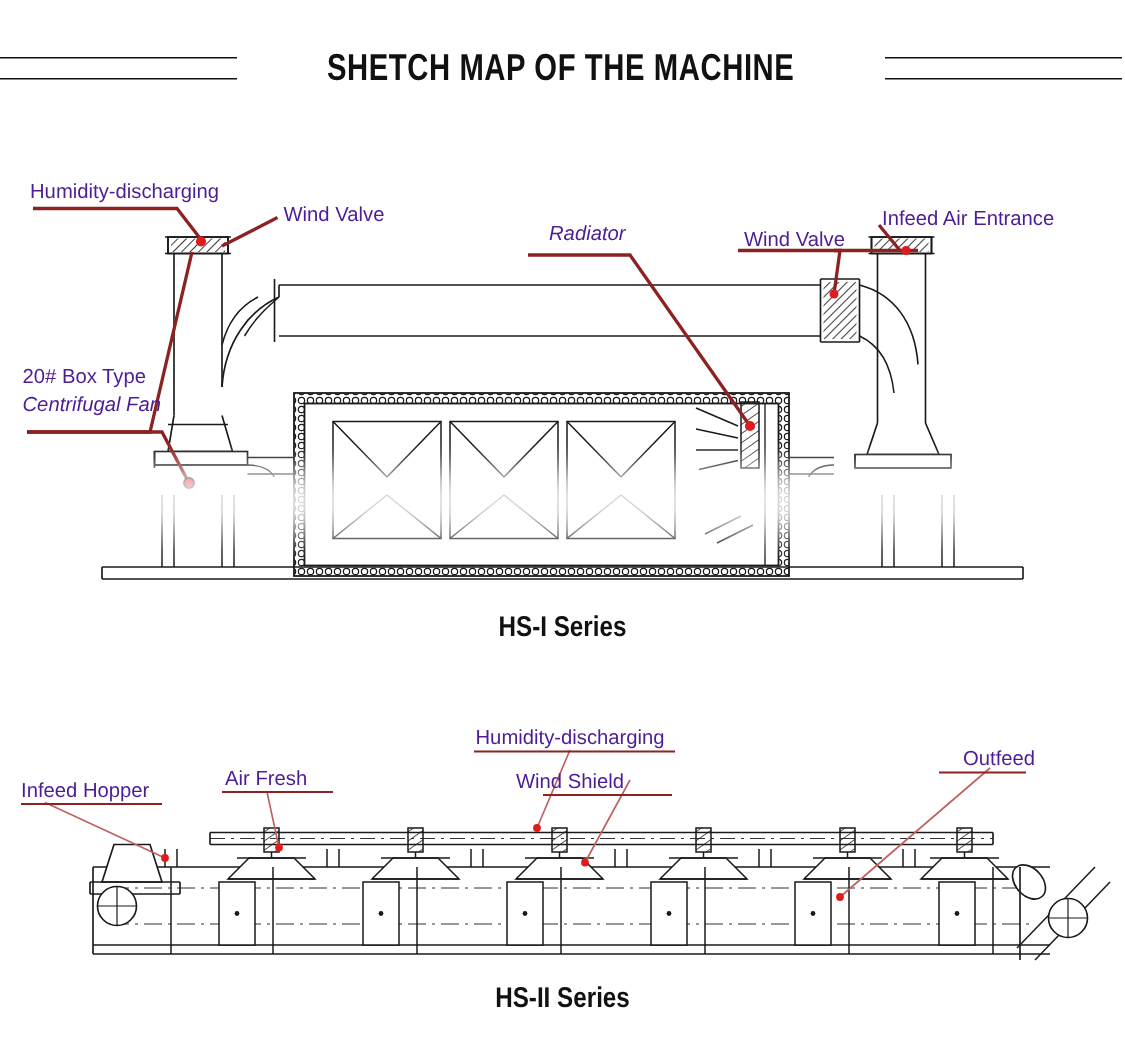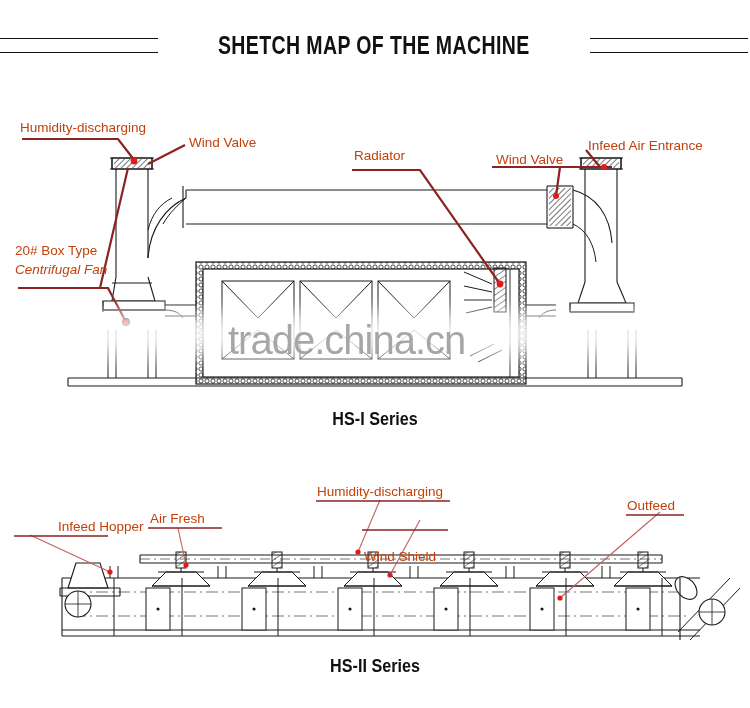--- a/index.html
+++ b/index.html
@@ -21,21 +21,21 @@
               transform:scaleX(.78);transform-origin:center;white-space:nowrap;
               font-family:"Liberation Sans",sans-serif;}
 
   
   .caption{position:absolute;width:750px;text-align:center;font-size:19px;
            font-weight:bold;transform:scaleX(.85);}
   #cap1{top:408px;}
   #cap2{top:655px;}
 
   
-  .lbl{position:absolute;font-size:13.5px;white-space:nowrap;color:#c2410c;
+  .lbl{position:absolute;font-size:13.5px;white-space:nowrap;color:#4c1d95;
        line-height:1.18;}
   .lbl.two{line-height:1.25;}
 
   svg.layer{position:absolute;left:0;top:0;width:750px;height:708px;
             pointer-events:none;}
 
   
   .wm{position:absolute;left:228px;top:318px;font-size:40px;color:#9b9b9b;
       font-family:"Liberation Sans",sans-serif;letter-spacing:-1px;
       opacity:.88;user-select:none;}
@@ -327,33 +327,32 @@
         <line x1="14" y1="536" x2="108" y2="536"></line>
         <line x1="148" y1="528" x2="222" y2="528"></line>
         <line x1="316" y1="501" x2="450" y2="501"></line>
         <line x1="362" y1="530" x2="448" y2="530"></line>
         <line x1="626" y1="515" x2="684" y2="515"></line>
       </g>
     </g>
   </svg>
 
   <div class="haze"></div>
-  <div class="wm">trade.china.cn</div>
 
   <div class="lbl" style="left:20px;top:120px;">Humidity-discharging</div>
   <div class="lbl" style="left:189px;top:135px;">Wind Valve</div>
   <div class="lbl two" style="left:15px;top:243px;">20# Box Type</div>
   <div class="lbl two" style="left:15px;top:262px;font-style:italic;">Centrifugal Fan</div>
-  <div class="lbl" style="left:354px;top:148px;">Radiator</div>
+  <div class="lbl" style="left:366px;top:148px;font-style:italic;">Radiator</div>
   <div class="lbl" style="left:496px;top:152px;">Wind Valve</div>
   <div class="lbl" style="left:588px;top:138px;">Infeed Air Entrance</div>
 
   <div class="caption" id="cap1">HS-I Series</div>
 
-  <div class="lbl" style="left:14px;top:519px;margin-left:44px;">Infeed Hopper</div>
+  <div class="lbl" style="left:14px;top:519px;">Infeed Hopper</div>
   <div class="lbl" style="left:150px;top:511px;">Air Fresh</div>
   <div class="lbl" style="left:317px;top:484px;">Humidity-discharging</div>
-  <div class="lbl" style="left:364px;top:513px;margin-top:36px;">Wind Shield</div>
-  <div class="lbl" style="left:627px;top:498px;">Outfeed</div>
+  <div class="lbl" style="left:344px;top:513px;">Wind Shield</div>
+  <div class="lbl" style="left:642px;top:498px;">Outfeed</div>
 
   <div class="caption" id="cap2">HS-II Series</div>
 
 </div>
 
 </body></html>

